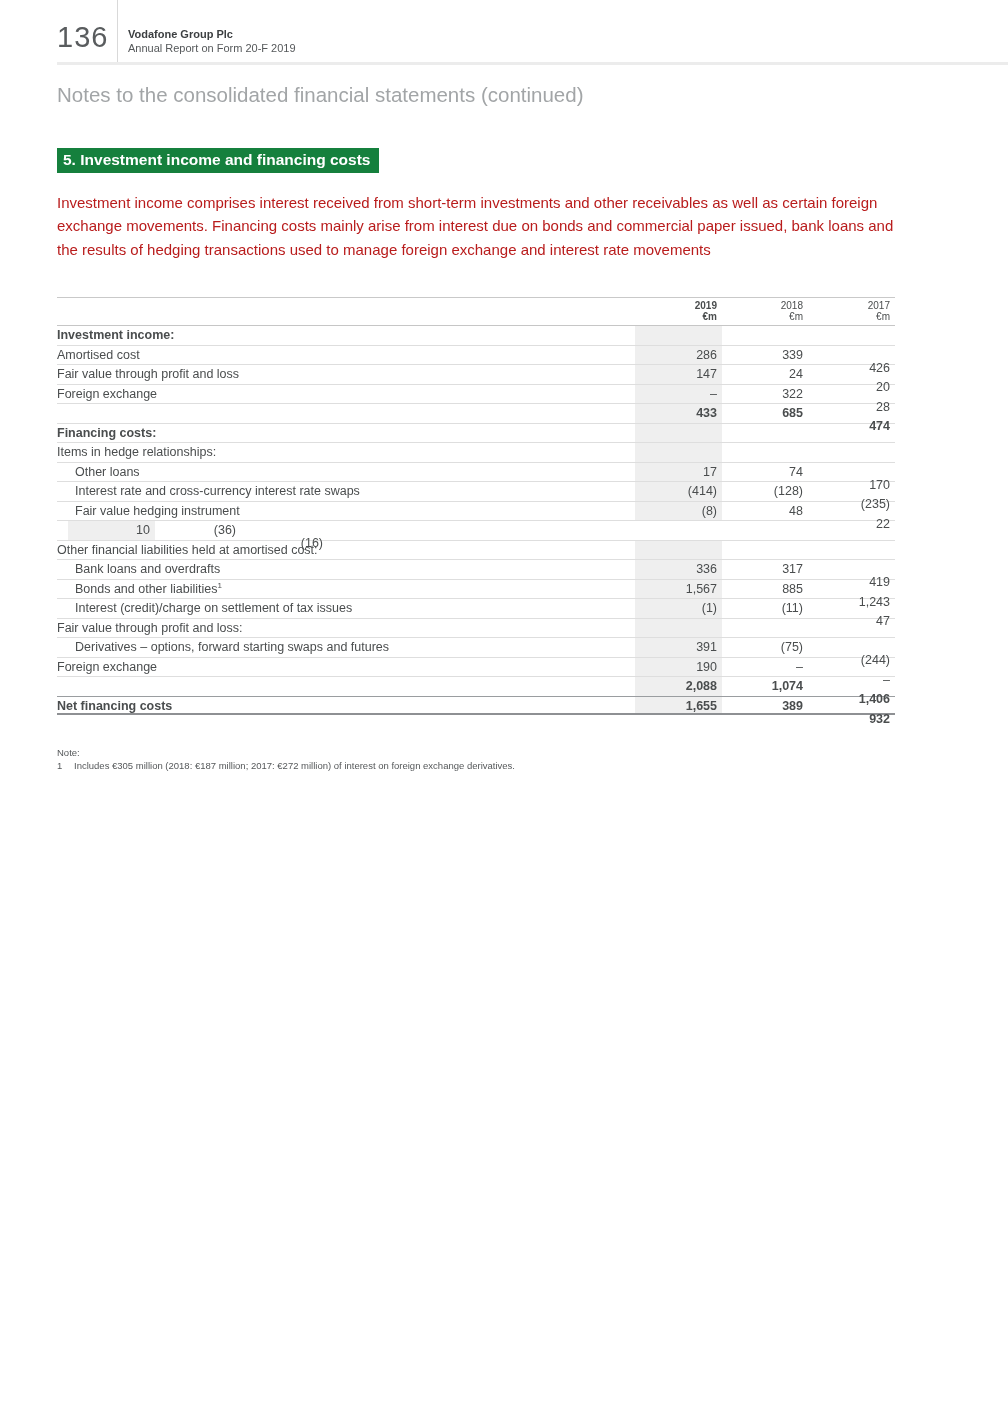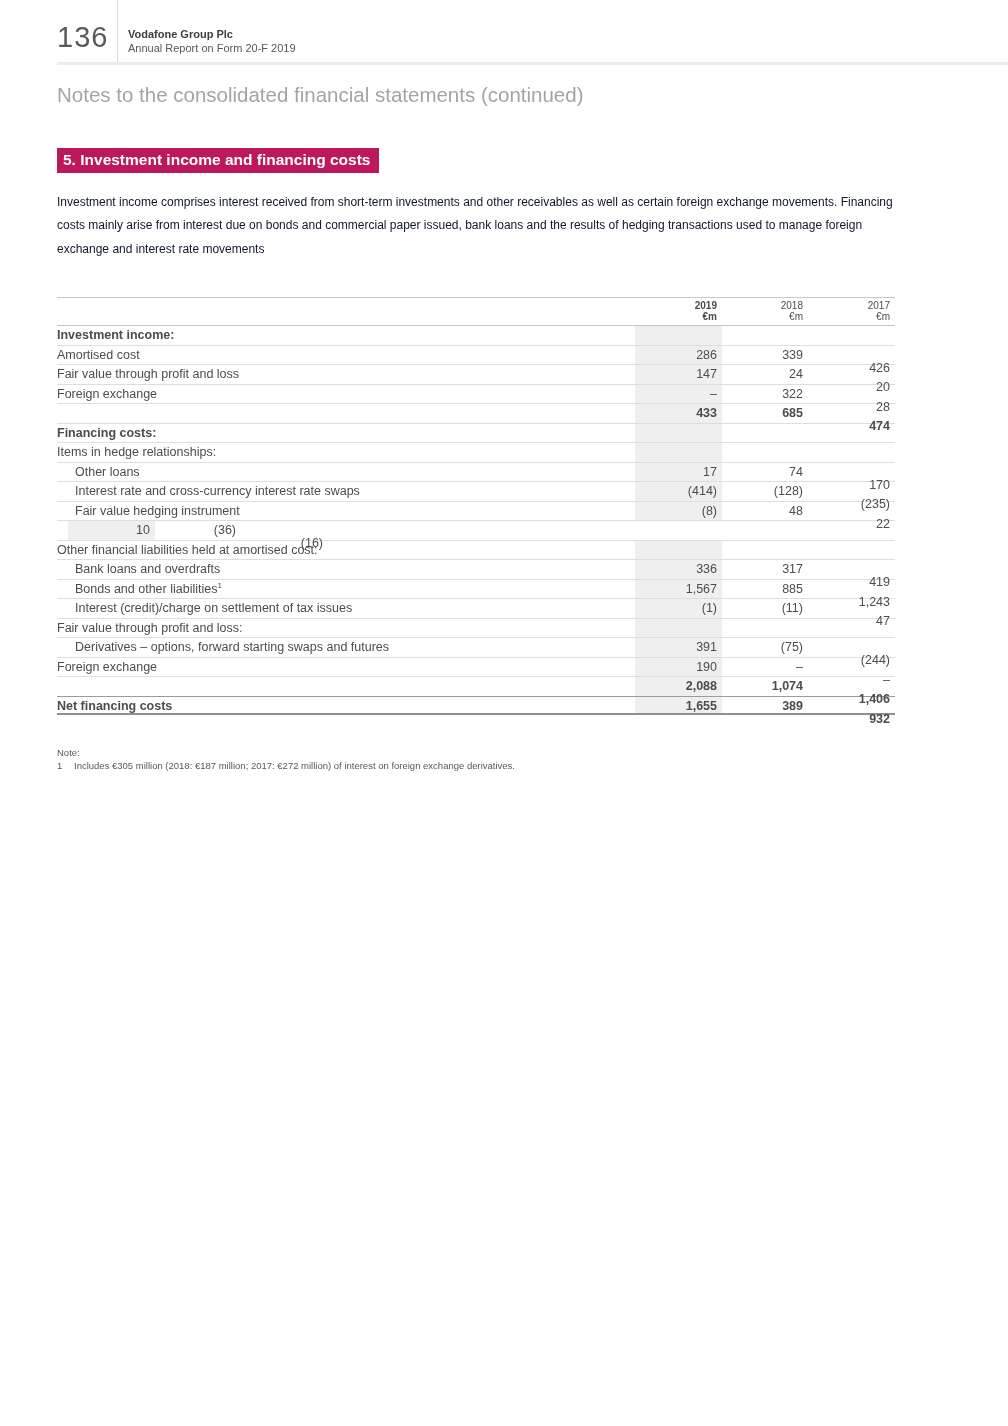--- a/index.html
+++ b/index.html
@@ -24,27 +24,27 @@
   .company-report { color:#55585a; }
   .header-rule { position:absolute; top:62px; left:57px; right:0; height:3px; background:#ececec; }
 
   
   .doc-title {
     position:absolute; left:57px; top:83px;
     font-size:20.5px; font-weight:400; color:#a2a5a7;
   }
   .section-head {
     position:absolute; left:57px; top:148px;
-    background:#be185d; color:#ffffff;
+    background:#15803d; color:#ffffff;
     font-size:15.5px; font-weight:bold;
     padding:3px 8px 4px 6px;
   }
   .intro {
     position:absolute; left:57px; top:191px; width:842px;
-    color:#0f172a; font-size:12px; line-height:23.3px;
+    color:#b91c1c; font-size:15px; line-height:23.3px;
   }
 
   
   .fin-table { position:absolute; left:57px; top:297px; width:838px; font-size:12.5px; }
   .thead {
     display:flex;
     border-top:1px solid #c9c9c9; border-bottom:1px solid #c6c6c6;
     padding:3px 0 3px;
   }
   .thead .lbl { flex:1; }

